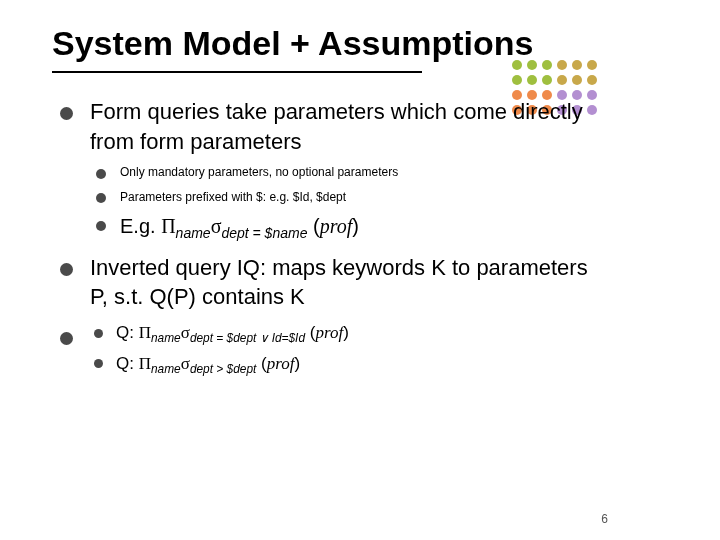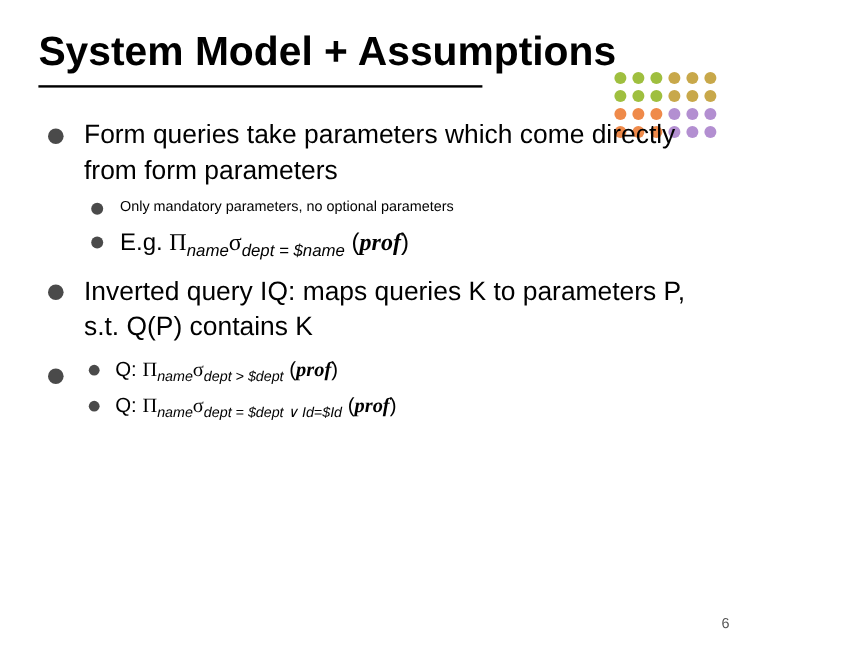--- a/index.html
+++ b/index.html
@@ -11,21 +11,21 @@
     font-family: Arial, Helvetica, sans-serif;
     color: #000;
     overflow: hidden;
     position: relative;
   }
   .slide {
     position: relative;
     width: 628px;
     height: 540px;
     box-sizing: border-box;
-    padding: 24px 32px 20px 32px;
+    padding: 24px 32px 20px 52px;
   }
   .title {
     font-size: 34px;
     font-weight: bold;
     line-height: 1.15;
     margin-bottom: 8px;
   }
   .rule-row {
     display: flex;
     align-items: center;
@@ -104,21 +104,21 @@
     left: 4px;
     top: 0.4em;
     width: 9px;
     height: 9px;
     border-radius: 50%;
     background: #4a4a4a;
   }
   .italic { }
   .pi { font-family: "Times New Roman", serif; }
   .sub { font-size: 0.7em; vertical-align: sub; font-style: italic; text-align: right; }
-  .prof { font-style: italic; font-family: "Times New Roman", serif; font-weight: bold; }
+  .prof { font-style: italic; font-family: "Times New Roman", serif; }
   .page-num {
     position: absolute;
     right: 20px;
     bottom: 14px;
     font-size: 12px;
     color: #555;
   }
 </style>
 </head>
 <body>
@@ -158,36 +158,37 @@
       <span style="background: rgb(179, 143, 209);"></span>
     </div>
 
   <div class="content">
     <ul class="top-list">
 
       <li>
         <span class="italic">Form queries</span><span> take parameters which come directly from form parameters</span>
         <ul class="sub-list">
           <li>Only mandatory parameters, no optional parameters</li>
+          <li>Parameters prefixed with $: e.g. $Id, $dept</li>
           <li style="font-size:20px;">
             <span>E.g. </span><span class="pi">Π</span><span class="sub">name</span><span class="pi">σ</span><span class="sub">dept = $name</span><span> (</span><span class="prof">prof</span><span>)</span>
           </li>
         </ul>
       </li>
 
 
-      <li>Inverted query IQ: maps queries K to parameters P, s.t. Q(P) contains K</li>
+      <li>Inverted query IQ: maps keywords K to parameters P, s.t. Q(P) contains K</li>
 
       <li>
         <ul class="subsub-list">
           <li>
-            <span>Q: </span><span class="pi">Π</span><span class="sub">name</span><span class="pi">σ</span><span class="sub">dept &gt; $dept</span><span> (</span><span class="prof">prof</span><span>)</span>
+            <span>Q: </span><span class="pi">Π</span><span class="sub">name</span><span class="pi">σ</span><span class="sub">dept = $dept ∨ Id=$Id</span><span> (</span><span class="prof">prof</span><span>)</span>
           </li>
           <li>
-            <span>Q: </span><span class="pi">Π</span><span class="sub">name</span><span class="pi">σ</span><span class="sub">dept = $dept ∨ Id=$Id</span><span> (</span><span class="prof">prof</span><span>)</span>
+            <span>Q: </span><span class="pi">Π</span><span class="sub">name</span><span class="pi">σ</span><span class="sub">dept &gt; $dept</span><span> (</span><span class="prof">prof</span><span>)</span>
           </li>
         </ul>
       </li>
 
     </ul>
   </div>
 
   <div class="page-num">6</div>
 
 </div>

